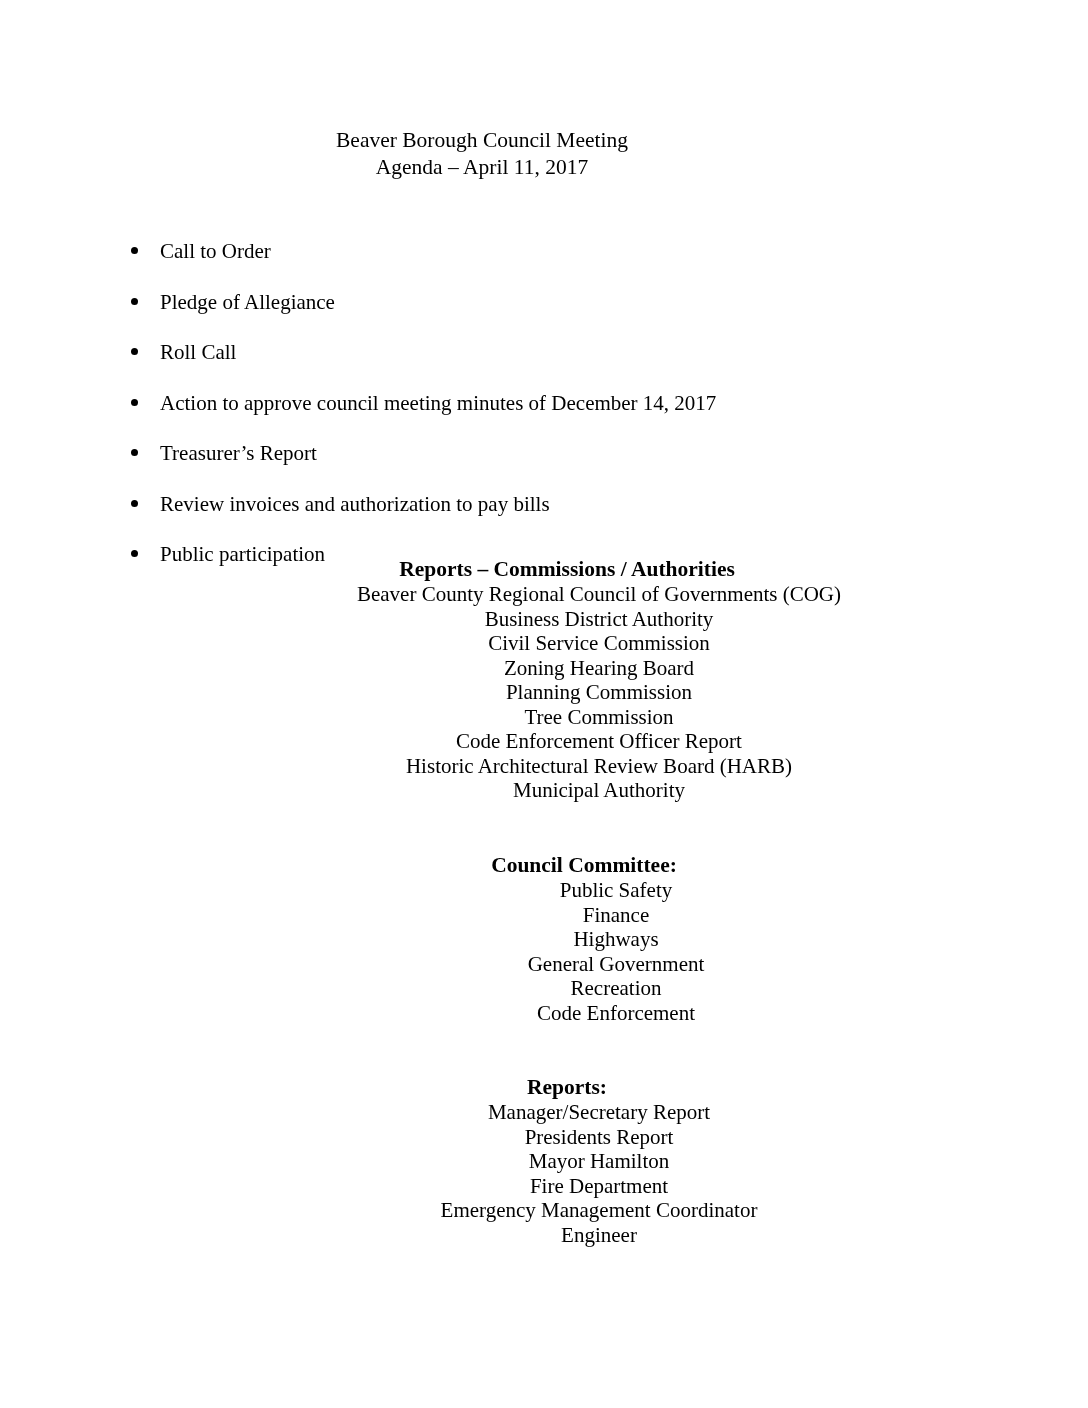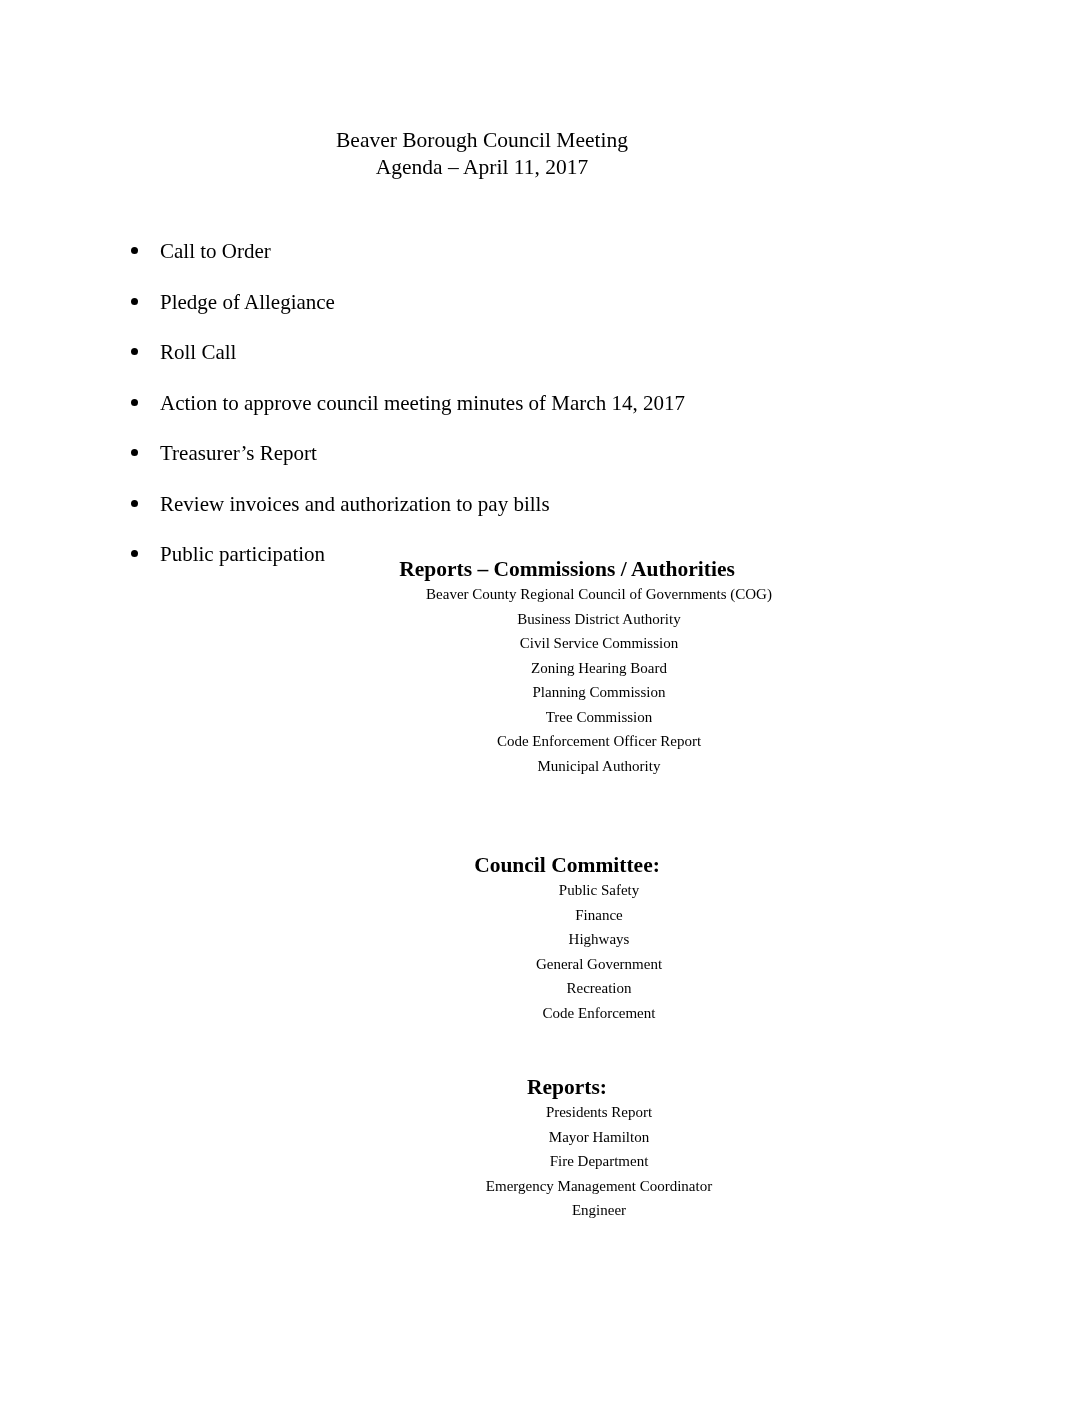--- a/index.html
+++ b/index.html
@@ -62,77 +62,79 @@
     margin: 0;
     font-size: 21.5px;
     font-weight: bold;
     line-height: 26px;
     white-space: nowrap;
   }
   .doc-section ul {
     padding-left: 64px;
   }
   .doc-section li {
-    font-size: 15px;
+    font-size: 21px;
     line-height: 24.5px;
     white-space: nowrap;
   }
   .sec-1 { top: 556px; }
-  .sec-2 { top: 852px; }
+  .sec-2 { top: 852px; margin-left: 17px; }
   .sec-3 { top: 1074px; }
 </style>
 </head>
 <body>
 
 <div class="page">
 
   <header class="doc-title">
     <div>Beaver Borough Council Meeting</div>
     <div>Agenda – April 11, 2017</div>
   </header>
 
   <ul class="agenda-list">
       <li>Call to Order</li>
       <li>Pledge of Allegiance</li>
       <li>Roll Call</li>
-      <li>Action to approve council meeting minutes of March 14, 2017</li>
+      <li>Action to approve council meeting minutes of December 14, 2017</li>
       <li>Treasurer’s Report</li>
       <li>Review invoices and authorization to pay bills</li>
       <li>Public participation</li>
     </ul>
 
   <section class="doc-section sec-1">
     <h2>Reports – Commissions / Authorities</h2>
     <ul>
         <li>Beaver County Regional Council of Governments (COG)</li>
         <li>Business District Authority</li>
         <li>Civil Service Commission</li>
         <li>Zoning Hearing Board</li>
         <li>Planning Commission</li>
         <li>Tree Commission</li>
         <li>Code Enforcement Officer Report</li>
+        <li>Historic Architectural Review Board (HARB)</li>
         <li>Municipal Authority</li>
       </ul>
   </section>
 
   <section class="doc-section sec-2">
     <h2>Council Committee:</h2>
     <ul>
         <li>Public Safety</li>
         <li>Finance</li>
         <li>Highways</li>
         <li>General Government</li>
         <li>Recreation</li>
         <li>Code Enforcement</li>
       </ul>
   </section>
 
   <section class="doc-section sec-3">
     <h2>Reports:</h2>
     <ul>
+        <li>Manager/Secretary Report</li>
         <li>Presidents Report</li>
         <li>Mayor Hamilton</li>
         <li>Fire Department</li>
         <li>Emergency Management Coordinator</li>
         <li>Engineer</li>
       </ul>
   </section>
 
 </div>
 

